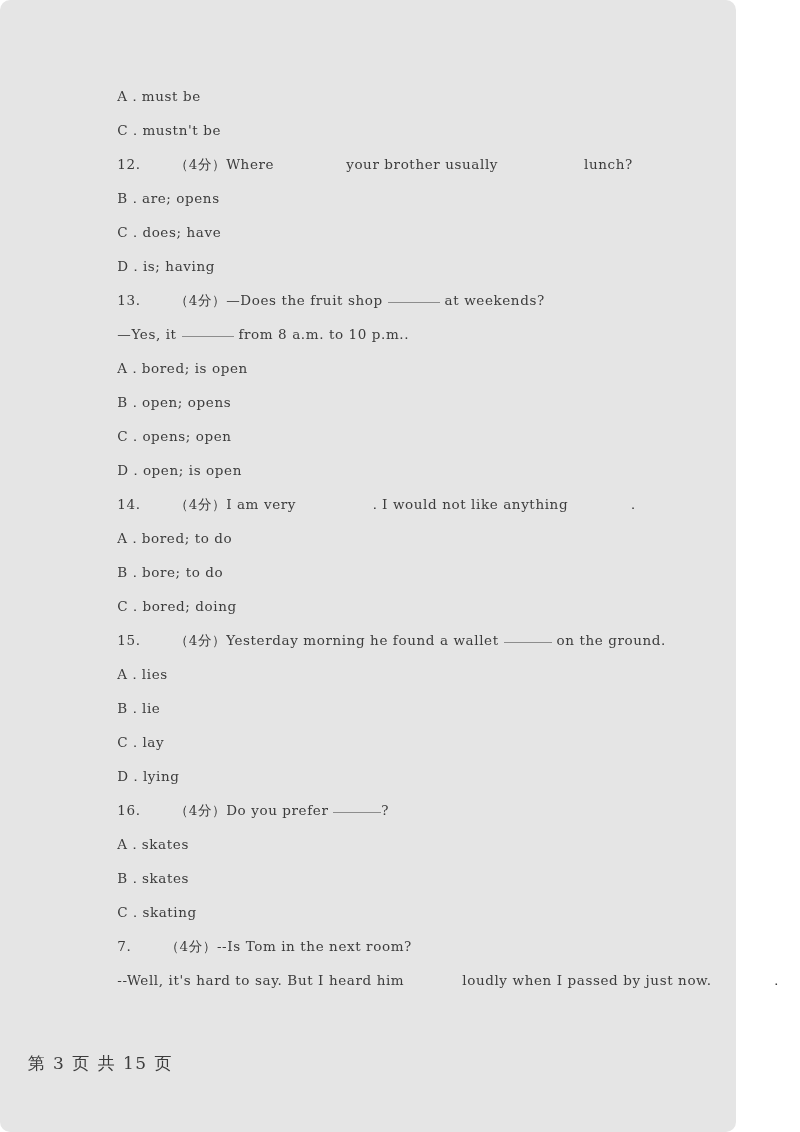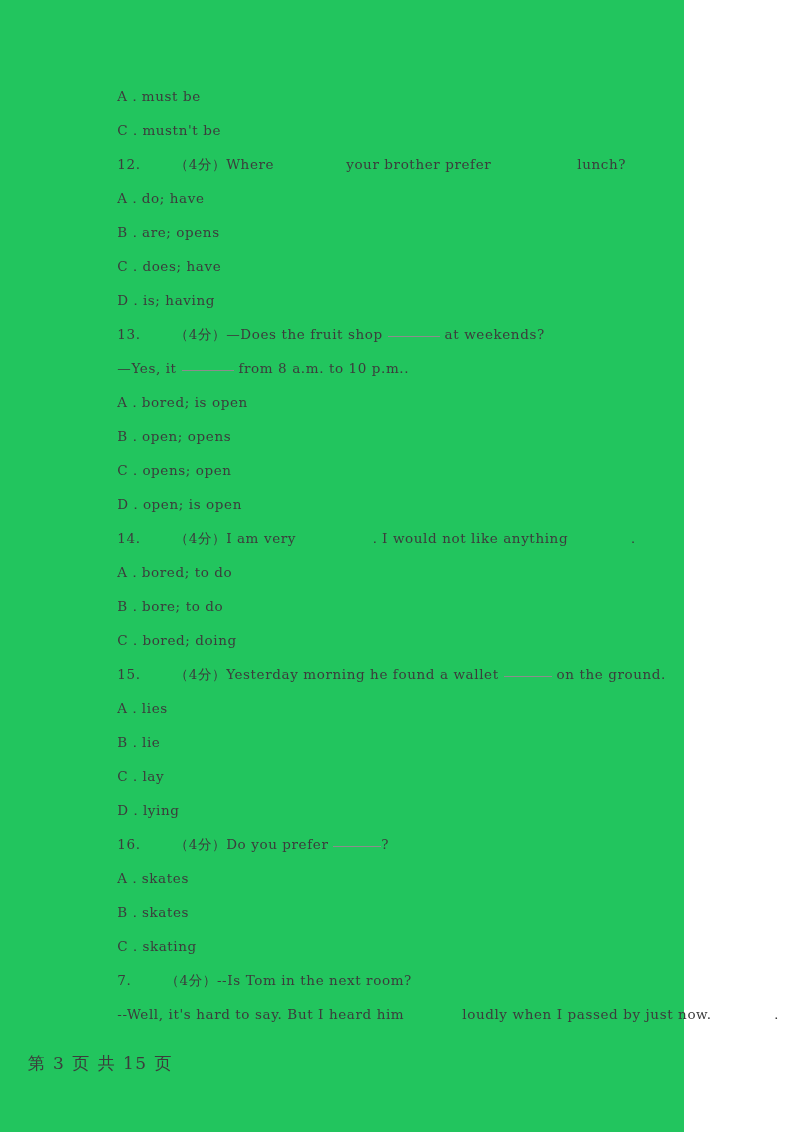--- a/index.html
+++ b/index.html
@@ -13,23 +13,24 @@
     position: relative;
     font-family: "DejaVu Serif", "Liberation Serif", serif;
     color: #3a3a3a;
     overflow: hidden;
   }
 
   #page {
     position: absolute;
     left: 0;
     top: 0;
-    width: 684px;
+    width: 736px;
     height: 1132px;
-    background: #22c55e;
+    background: #e5e5e5;
+    border-radius: 10px;
   }
 
   #content {
     position: absolute;
     left: 88px;
     top: 45px;
     width: 640px;
   }
 
   .line {
@@ -90,24 +91,21 @@
   <div id="content">
 
     <div class="line option">
       <span>A．must be</span>
     </div>
     <div class="line option">
       <span>C．mustn't be</span>
     </div>
 
     <div class="line qnum">
-      <span>12.</span><span class="gap gap-sm"></span><span>（4分）</span><span>Where</span><span class="gap gap-lg"></span><span>your brother prefer</span><span class="gap gap-xl"></span><span>lunch?</span>
-    </div>
-    <div class="line option">
-      <span>A．do; have</span>
+      <span>12.</span><span class="gap gap-sm"></span><span>（4分）</span><span>Where</span><span class="gap gap-lg"></span><span>your brother usually</span><span class="gap gap-xl"></span><span>lunch?</span>
     </div>
     <div class="line option">
       <span>B．are; opens</span>
     </div>
     <div class="line option">
       <span>C．does; have</span>
     </div>
     <div class="line option">
       <span>D．is; having</span>
     </div>

